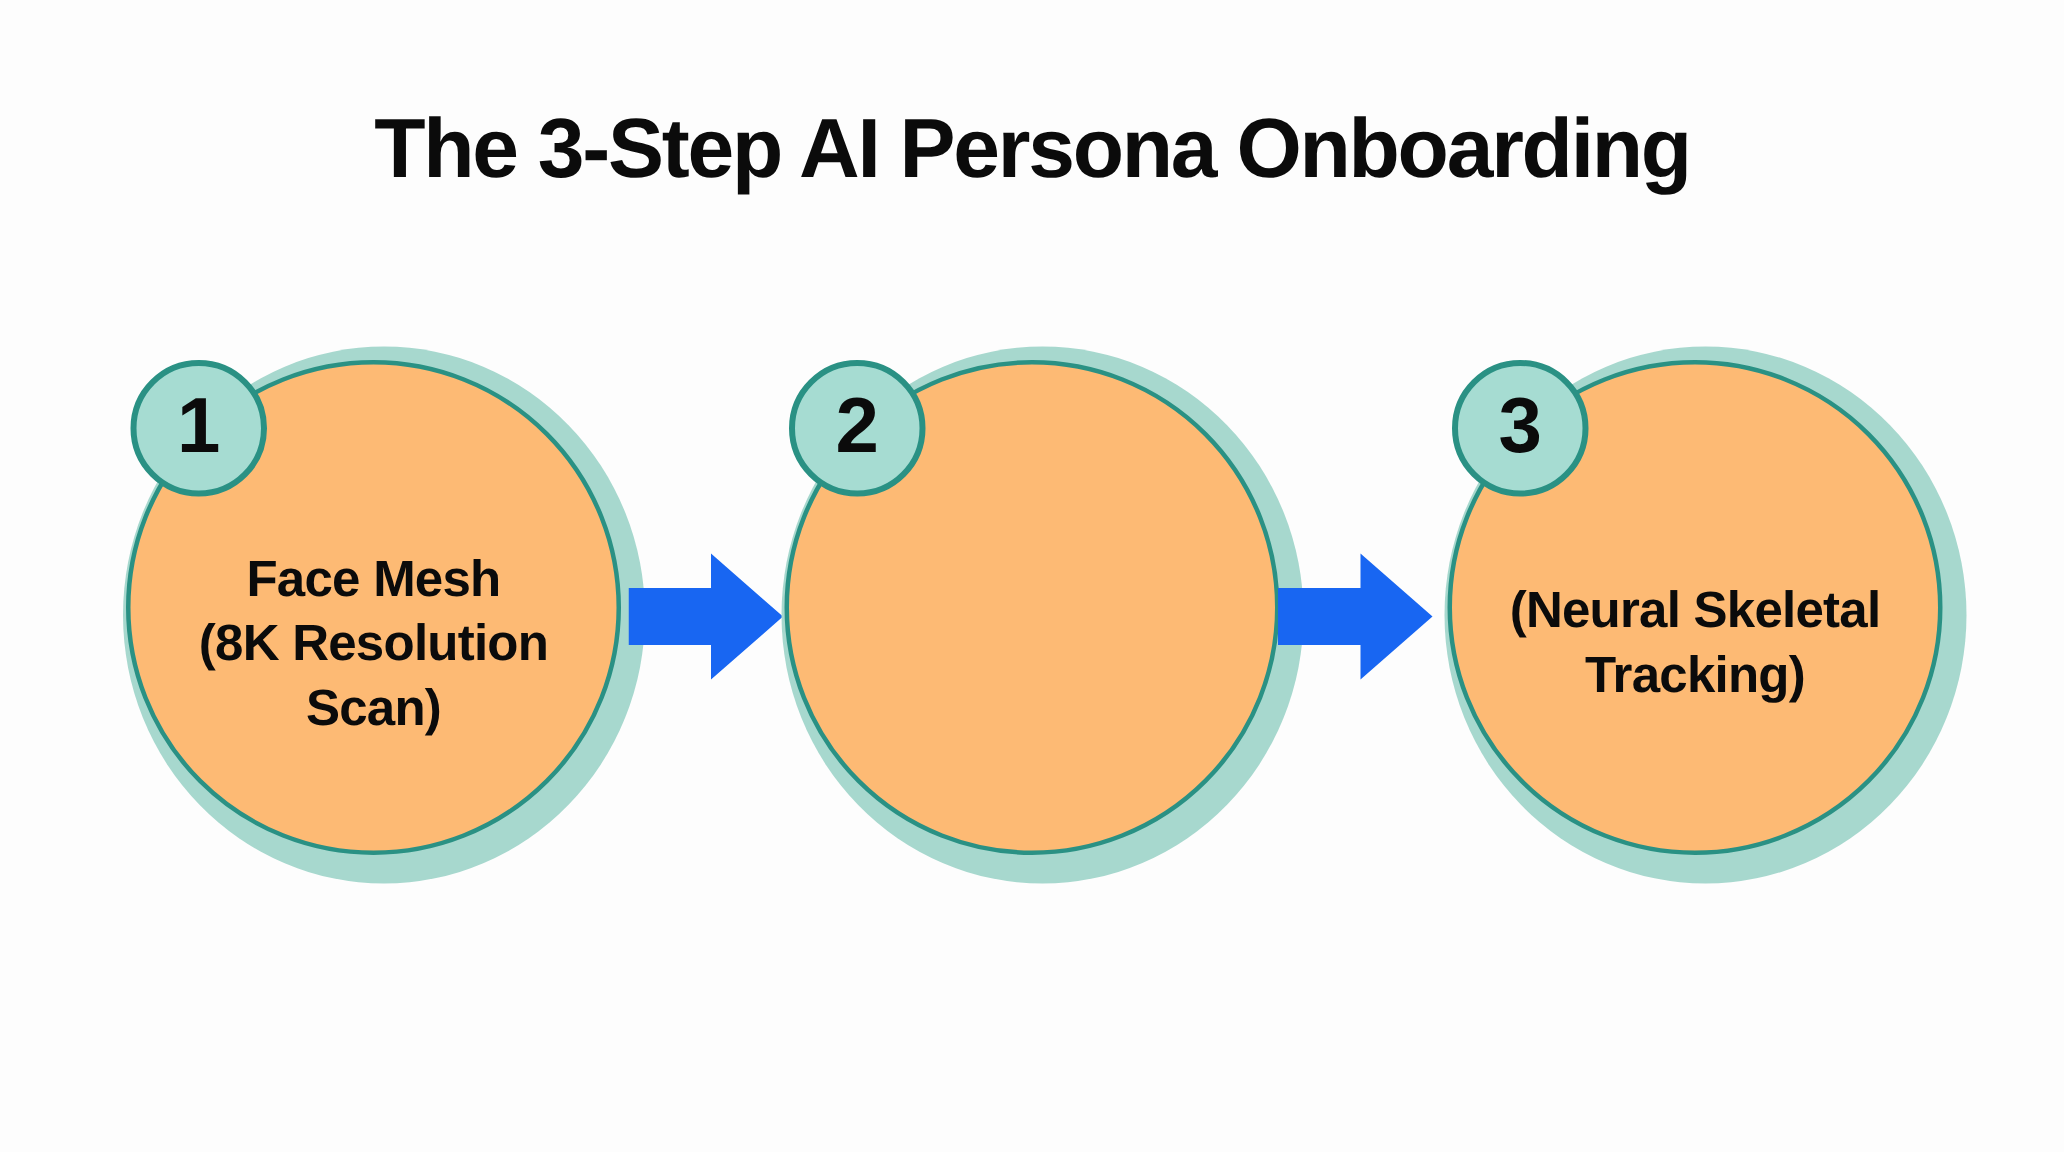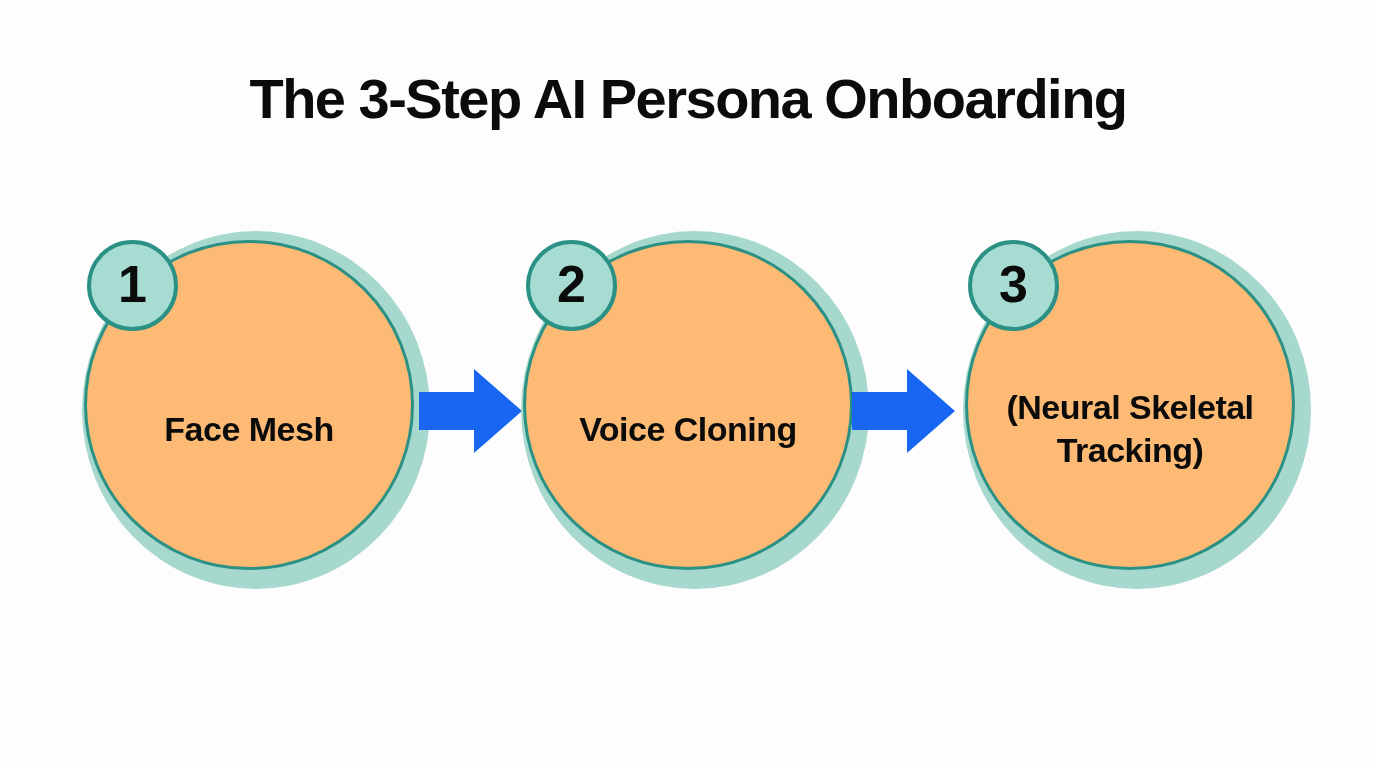--- a/index.html
+++ b/index.html
@@ -102,38 +102,38 @@
 
 <div class="stage">
 
   <h1 class="title">The 3-Step AI Persona Onboarding</h1>
 
   <div class="step s1">
     <div class="halo"></div>
     <div class="disc">
       <div class="disc-text">
         <span class="step-name">Face Mesh</span>
+        <span class="step-detail">(8K Resolution Scan)</span>
       </div>
     </div>
     <div class="badge">
       <span class="badge-num">1</span>
     </div>
   </div>
 
   <div class="arrow a1">
     <svg viewBox="0 0 104 90" xmlns="http://www.w3.org/2000/svg" aria-hidden="true">
       <polygon points="0,26 55,26 55,3 103,45 55,87 55,64 0,64" fill="currentColor"></polygon>
     </svg>
   </div>
 
   <div class="step s2">
     <div class="halo"></div>
     <div class="disc">
       <div class="disc-text">
-        <span class="step-name">Voice Cloning</span>
       </div>
     </div>
     <div class="badge">
       <span class="badge-num">2</span>
     </div>
   </div>
 
   <div class="arrow a2">
     <svg viewBox="0 0 104 90" xmlns="http://www.w3.org/2000/svg" aria-hidden="true">
       <polygon points="0,26 55,26 55,3 103,45 55,87 55,64 0,64" fill="currentColor"></polygon>

